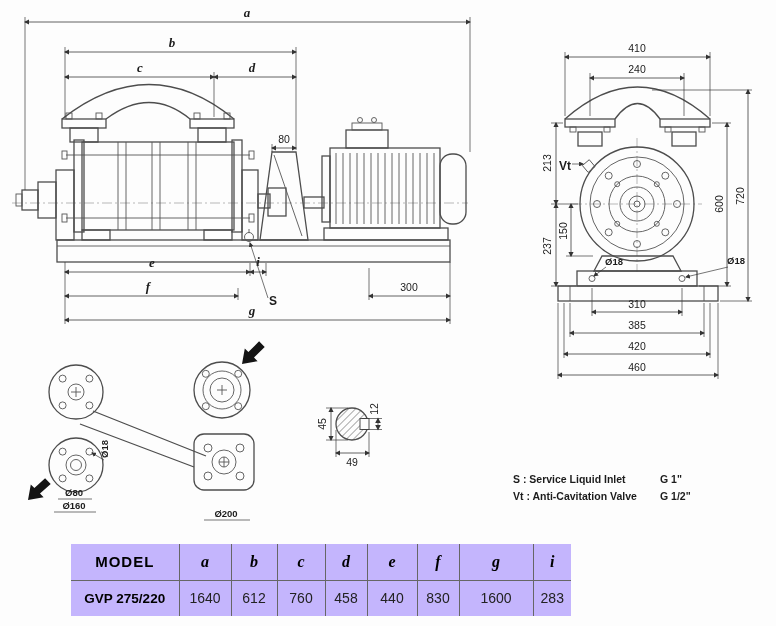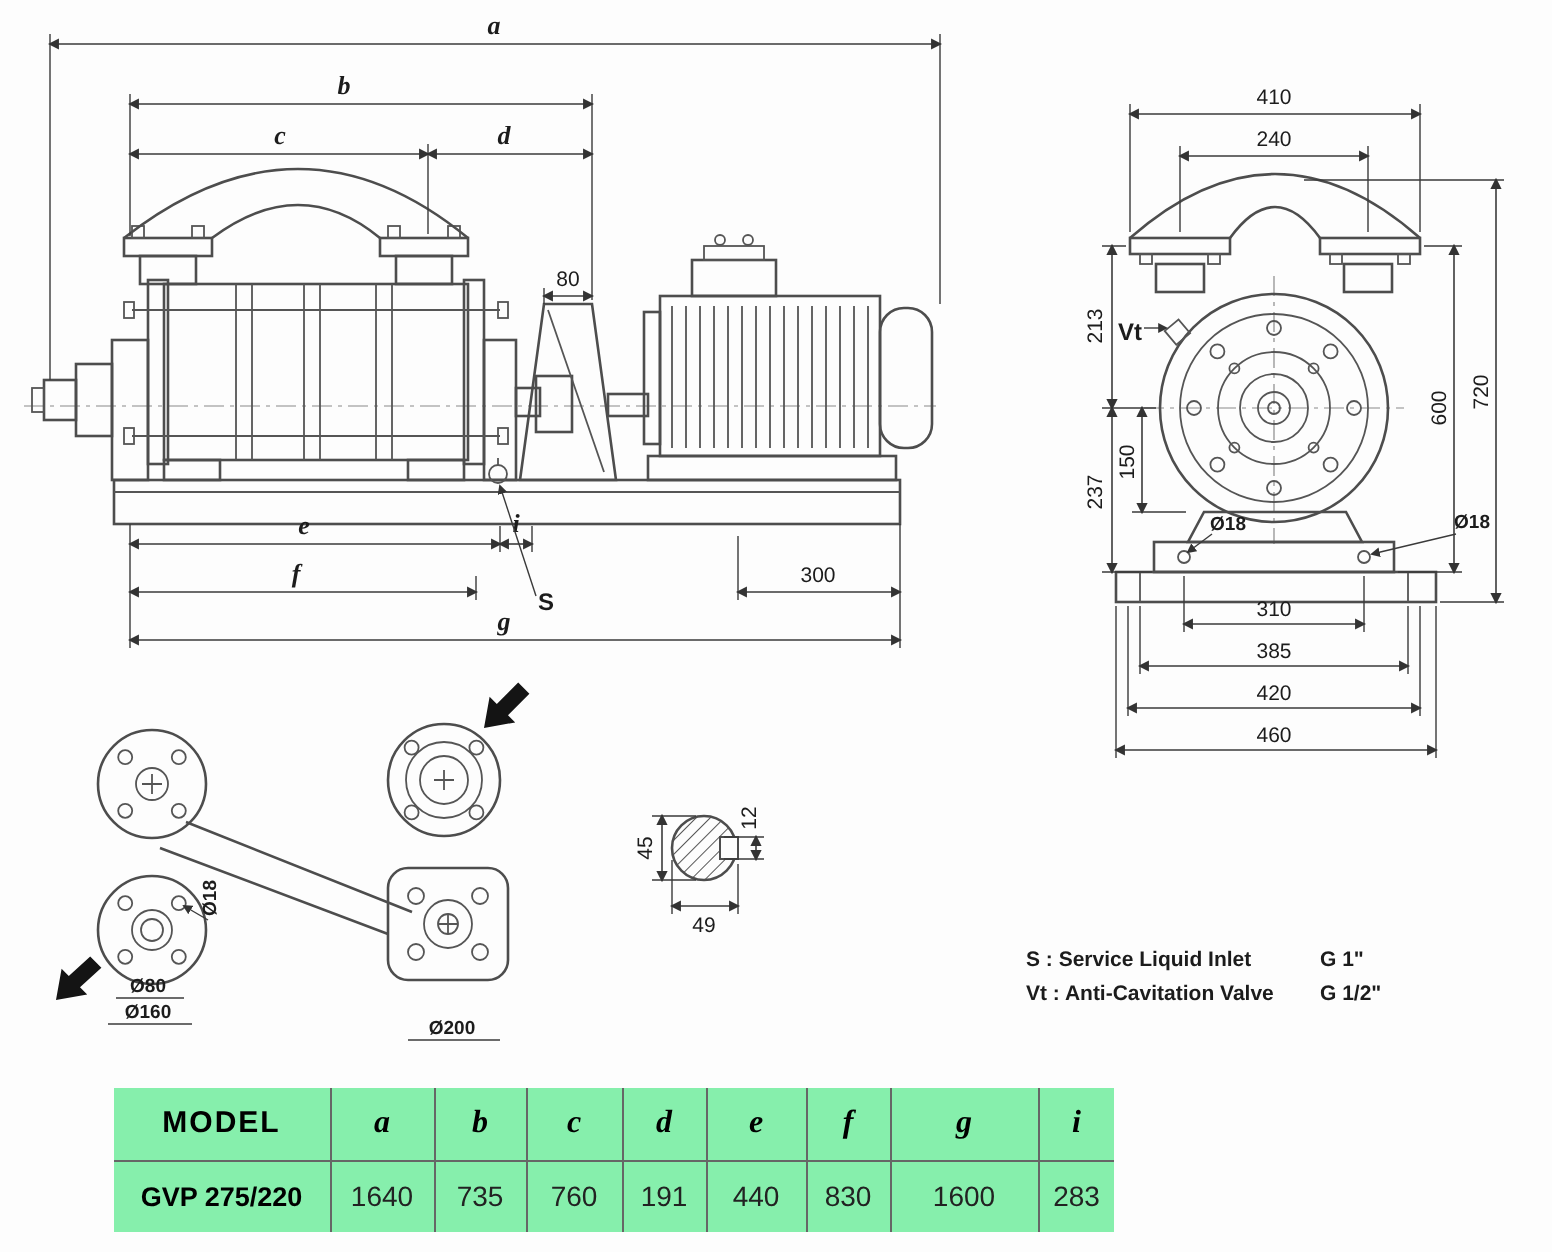--- a/index.html
+++ b/index.html
@@ -17,21 +17,21 @@
 
   
   text { fill:#1c1c1c; }
   .dim-num   { font:10.5px "Liberation Sans", sans-serif; }
   .dim-num-s { font:9.5px  "Liberation Sans", sans-serif; font-weight:bold; }
   .dim-letter{ font:italic bold 13px "Liberation Serif", serif; }
   .callout   { font:bold 12px "Liberation Sans", sans-serif; }
   .legend-text { font:bold 10.5px "Liberation Sans", sans-serif; }
 
   
-  .dim-table { position:absolute; left:57px; top:544px; border-collapse:collapse; table-layout:fixed; background:#86efac; }
+  .dim-table { position:absolute; left:71px; top:544px; border-collapse:collapse; table-layout:fixed; background:#c4b5fd; }
   .dim-table th, .dim-table td { border-left:1px solid #666; text-align:center; vertical-align:middle; padding:0 2px; }
   .dim-table th:first-child, .dim-table td:first-child { border-left:none; }
   .dim-table thead th { border-bottom:1px solid #666; height:36px; }
   .dim-table tbody td { height:36px;text-align:center; }
   .model-h  { font:bold 15px "Liberation Sans", sans-serif; letter-spacing:1px; }
   .letter-h { font:italic bold 16px "Liberation Serif", serif; }
   .model-cell { font:bold 13.5px "Liberation Sans", sans-serif; }
   .num-cell   { font:14px "Liberation Sans", sans-serif; color:#222;margin-top:41px; }
 </style>
 </head>
@@ -317,23 +317,23 @@
       <th class="letter-h">e</th>
       <th class="letter-h">f</th>
       <th class="letter-h">g</th>
       <th class="letter-h">i</th>
     </tr>
   </thead>
   <tbody>
     <tr>
       <td class="model-cell">GVP 275/220</td>
       <td class="num-cell">1640</td>
-      <td class="num-cell">735</td>
+      <td class="num-cell">612</td>
       <td class="num-cell">760</td>
-      <td class="num-cell">191</td>
+      <td class="num-cell">458</td>
       <td class="num-cell">440</td>
       <td class="num-cell">830</td>
       <td class="num-cell">1600</td>
       <td class="num-cell">283</td>
     </tr>
   </tbody>
 </table>
 
 </div>
 

